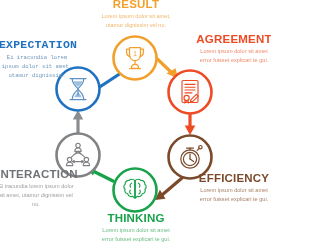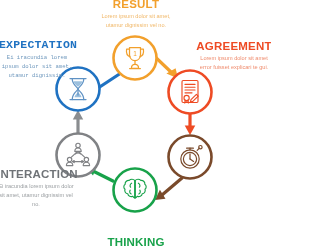--- a/index.html
+++ b/index.html
@@ -24,34 +24,34 @@
   .lbl .body{
     margin:2px 0 0 0;
     font-size:5.6px;
     line-height:1.62;
     font-weight:normal;
   }
 
   
   #lbl-expectation{left:-1px;top:39px;width:76px;text-align:center;font-family:Liberation Mono, monospace;}
   #lbl-result{left:96px;top:-2px;width:80px;text-align:center;}
-  #lbl-agreement{left:196px;top:40px;width:76px;text-align:center;}
+  #lbl-agreement{left:196px;top:33px;width:76px;text-align:center;}
   #lbl-interaction{left:-3px;top:168px;width:78px;text-align:center;}
   #lbl-thinking{left:96px;top:212px;width:80px;text-align:center;}
   #lbl-efficiency{left:196px;top:172px;width:76px;text-align:center;}
 
   #lbl-expectation .ttl{color:#1f72c2;}
   #lbl-expectation .body{color:#6f98bd;}
   #lbl-result .ttl{color:#f2a02c;}
   #lbl-result .body{color:#f0b768;}
   #lbl-agreement .ttl{color:#ee4b24;}
   #lbl-agreement .body{color:#ef8c6e;}
   #lbl-interaction .ttl{color:#6f7377;}
   #lbl-interaction .body{color:#9a9ea1;}
-  #lbl-thinking .ttl{color:#18a24a;margin-top:24px;}
+  #lbl-thinking .ttl{color:#18a24a;}
   #lbl-thinking .body{color:#6cbd86;}
   #lbl-efficiency .ttl{color:#7a4a2b;}
   #lbl-efficiency .body{color:#ab8268;}
 </style>
 </head>
 <body>
 
 <div id="stage">
 
   <svg class="layer" viewBox="0 0 271 250">
@@ -198,14 +198,18 @@
   <div class="lbl" id="lbl-interaction">
     <p class="ttl">INTERACTION</p>
     <p class="body">Ei iracundia lorem ipsum dolor sit amet, utamur dignissim vel no.</p>
   </div>
 
   <div class="lbl" id="lbl-thinking">
     <p class="ttl">THINKING</p>
     <p class="body">Lorem ipsum dolor sit amet error fuisset explicari te gui.</p>
   </div>
 
+  <div class="lbl" id="lbl-efficiency">
+    <p class="ttl">EFFICIENCY</p>
+    <p class="body">Lorem ipsum dolor sit amet error fuisset explicari te gui.</p>
+  </div>
 
 </div>
 
 </body></html>

